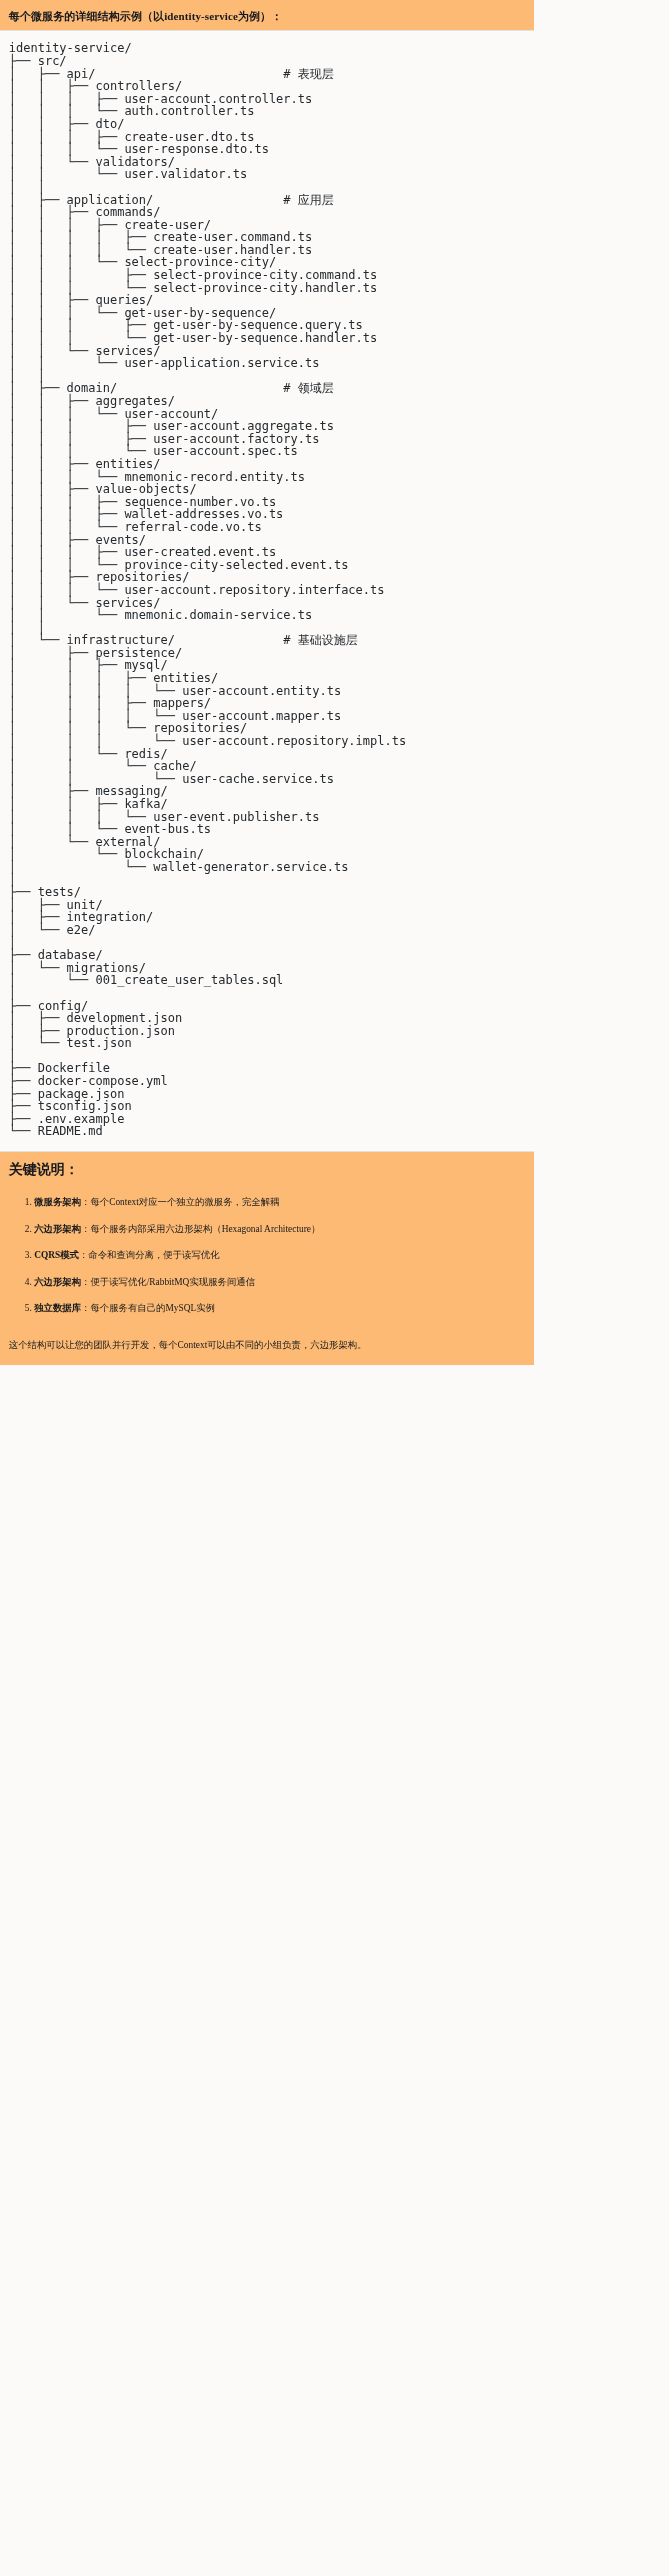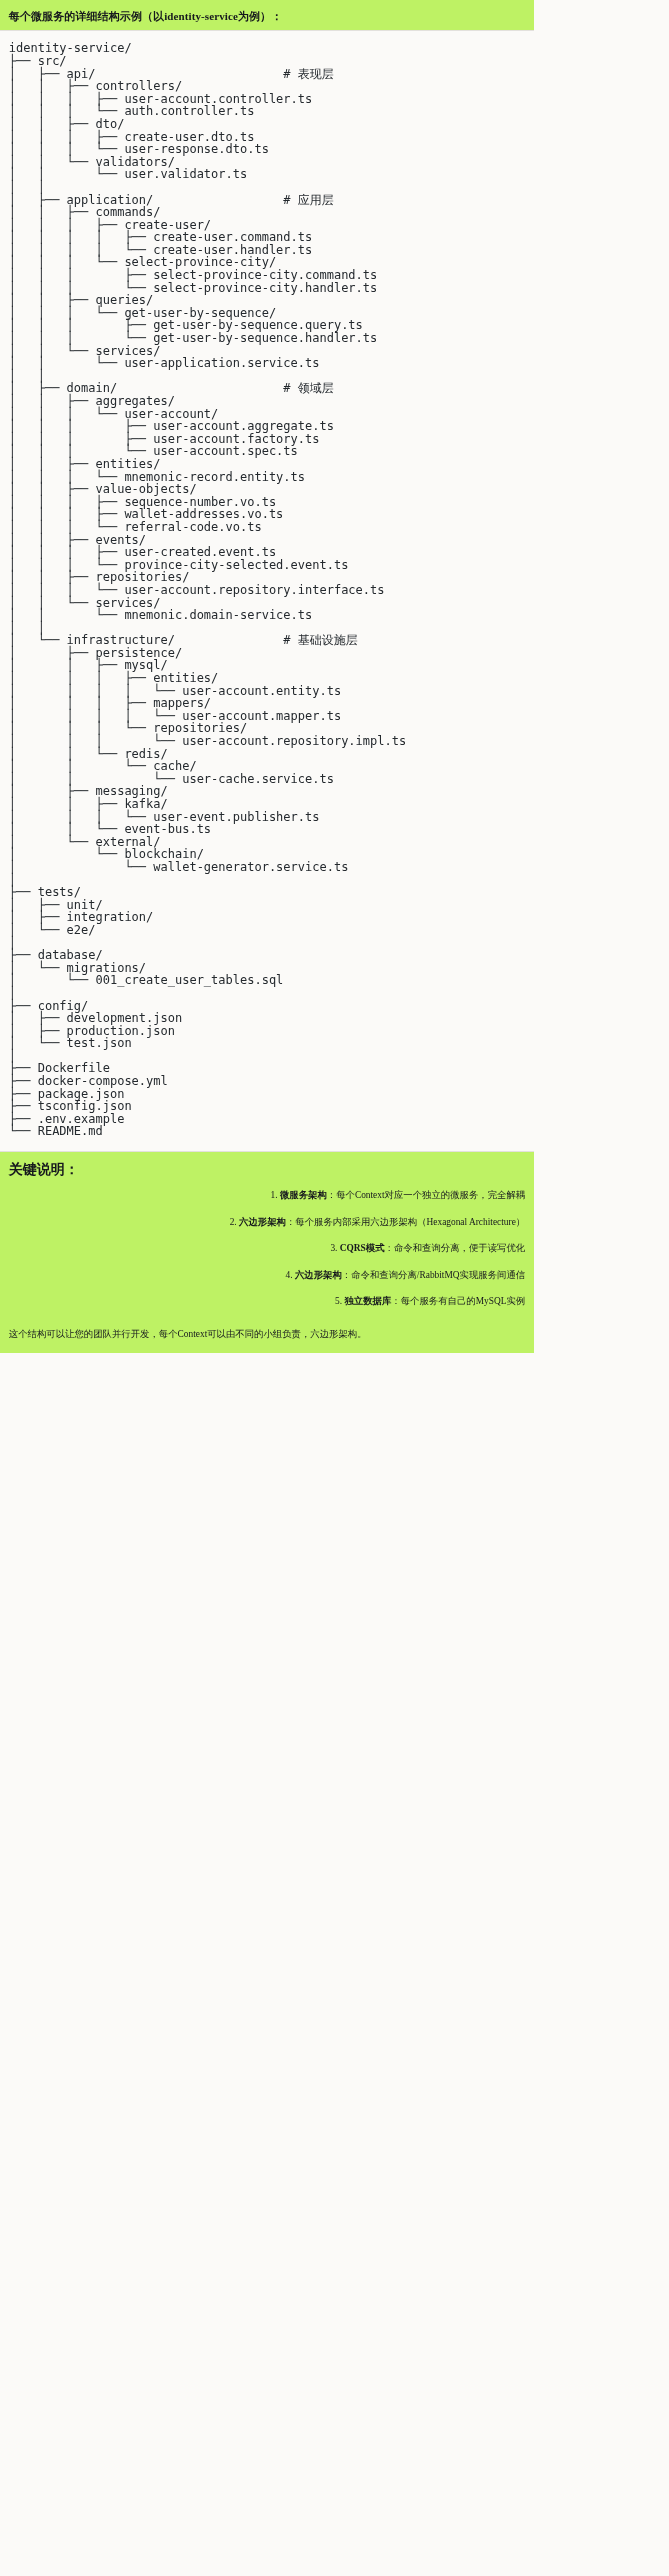--- a/index.html
+++ b/index.html
@@ -9,21 +9,21 @@
   }
   body {
     width: 669px;
     font-family: "Liberation Sans", sans-serif;
     color: #1a1a1a;
     -webkit-font-smoothing: antialiased;
   }
   .page {
     width: 534px;
     box-sizing: border-box;
-    background: #bef264;
+    background: #fdba74;
   }
   
   .doc-title {
     font-family: "Liberation Serif", serif;
     font-weight: bold;
     font-size: 11px;
     line-height: 1.4;
     color: #16191d;
     padding: 8.8px 8.8px 6.3px 8.8px;
     letter-spacing: 0.1px;
@@ -52,28 +52,27 @@
     padding: 10px 8.8px 2.5px 8.8px;
   }
   .keys-title {
     font-family: "Liberation Serif", serif;
     font-weight: bold;
     font-size: 14px;
     color: #16191d;
     margin: 0 0 8.8px 0;
   }
   ol.key-list {
-    margin: 0;
+    margin: 16px;
     padding: 0;
     list-style: none;
     font-family: "Liberation Serif", serif;
     font-size: 9.4px;
     line-height: 1.55;
     color: #16191d;
-    text-align: right;
   }
   ol.key-list li {
     margin: 0 0 12px 0;
   }
   ol.key-list li .num {
     font-family: "Liberation Serif", serif;
   }
   ol.key-list li b {
     font-weight: bold;
   }
@@ -185,21 +184,21 @@
   </div>
 
   <div class="rule"></div>
 
   <div class="keys">
     <div class="keys-title">关键说明：</div>
     <ol class="key-list">
         <li><span class="num">1.</span> <b>微服务架构</b><span>：每个Context对应一个独立的微服务，完全解耦</span></li>
         <li><span class="num">2.</span> <b>六边形架构</b><span>：每个服务内部采用六边形架构（Hexagonal Architecture）</span></li>
         <li><span class="num">3.</span> <b>CQRS模式</b><span>：命令和查询分离，便于读写优化</span></li>
-        <li><span class="num">4.</span> <b>六边形架构</b><span>：命令和查询分离/RabbitMQ实现服务间通信</span></li>
+        <li><span class="num">4.</span> <b>六边形架构</b><span>：便于读写优化/RabbitMQ实现服务间通信</span></li>
         <li><span class="num">5.</span> <b>独立数据库</b><span>：每个服务有自己的MySQL实例</span></li>
       </ol>
   </div>
 
   <div class="closing">这个结构可以让您的团队并行开发，每个Context可以由不同的小组负责，六边形架构。</div>
 
 </div>
 
 
 </body></html>

